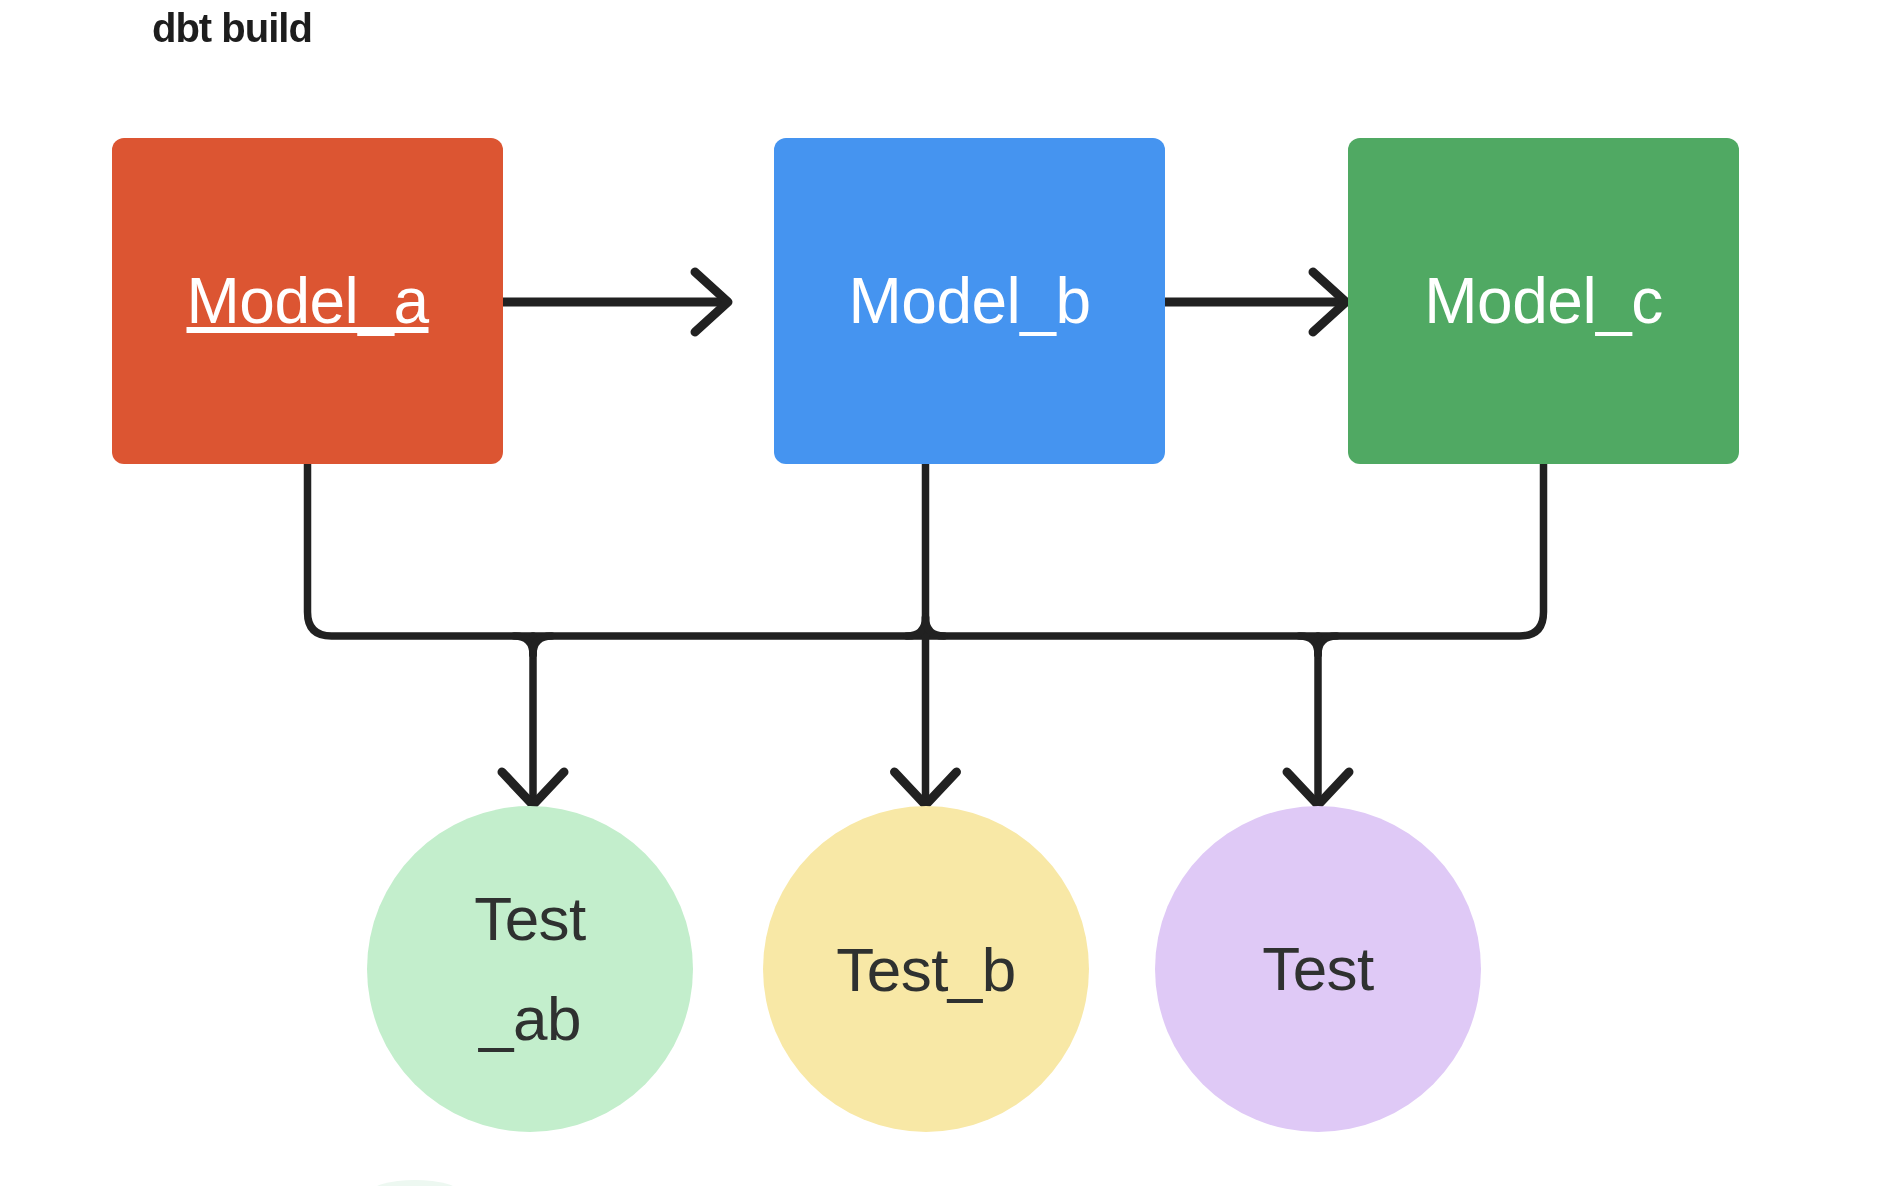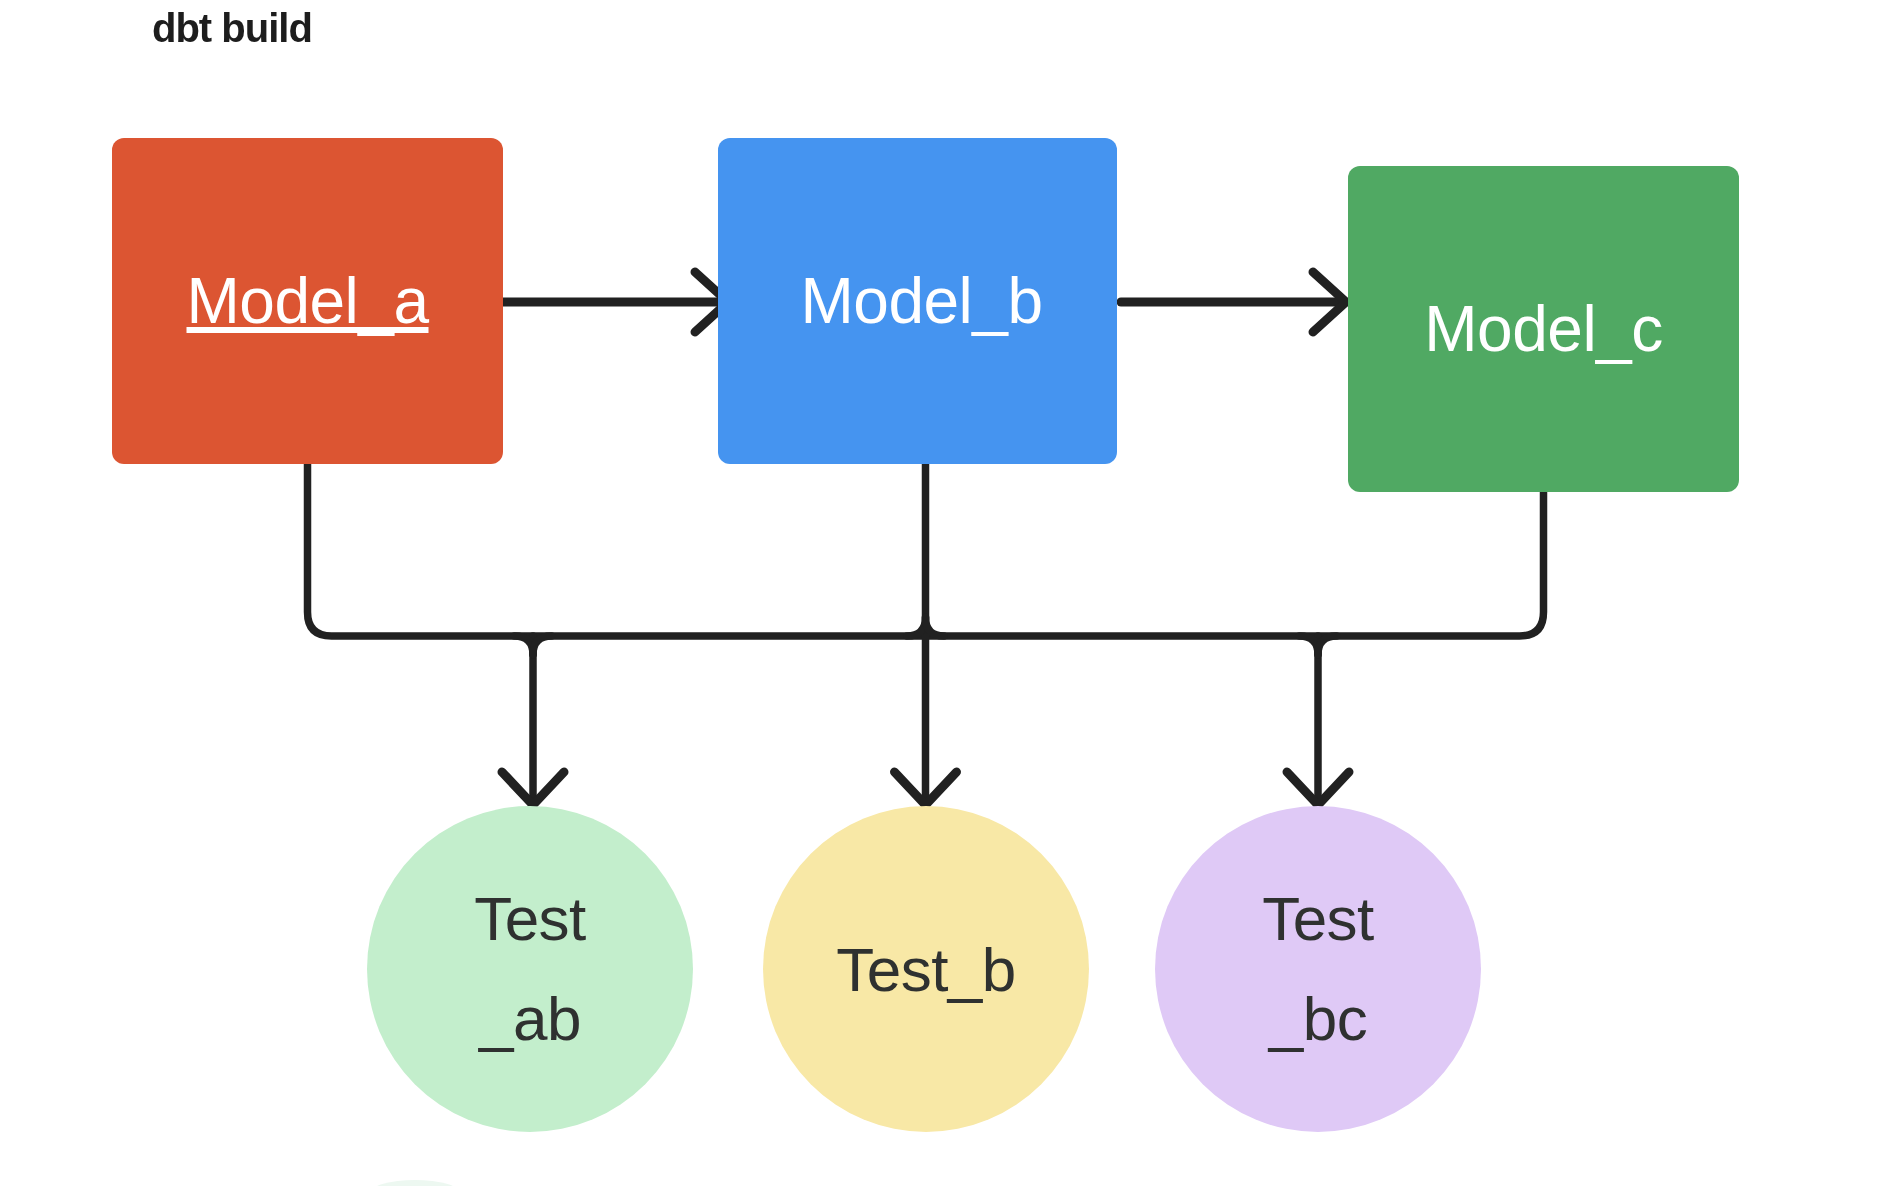--- a/index.html
+++ b/index.html
@@ -31,22 +31,22 @@
     width: 391px;
     height: 326px;
     border-radius: 12px;
     display: flex;
     align-items: center;
     justify-content: center;
     font-size: 64px;
     letter-spacing: -0.5px;
   }
   .model-a { left: 112px; }
-  .model-b { left: 718px; padding-left: 8px; }
-  .model-c { left: 1348px; margin-top: 28px; }
+  .model-b { left: 774px; }
+  .model-c { left: 1348px; }
   .test-node {
     position: absolute;
     top: 806px;
     width: 326px;
     height: 326px;
     border-radius: 50%;
     display: flex;
     flex-direction: column;
     align-items: center;
     justify-content: center;
@@ -115,18 +115,17 @@
     <span class="line" style="color: rgb(47, 49, 48);">Test</span>
     <span class="line" style="color: rgb(47, 49, 48);">_ab</span>
   </div>
 
   <div class="test-node test-b" style="background-color: rgb(248, 232, 166);">
     <span class="line" style="color: rgb(47, 49, 48);">Test_b</span>
   </div>
 
   <div class="test-node test-bc" style="background-color: rgb(223, 201, 246);">
     <span class="line" style="color: rgb(47, 49, 48);">Test</span>
-    <span class="line" style="color: rgb(47, 49, 48);">_bc</span>
   </div>
 
   <div class="cropped-shape" style="background-color: rgb(237, 248, 241);"></div>
 
 </div>
 
 </body></html>

